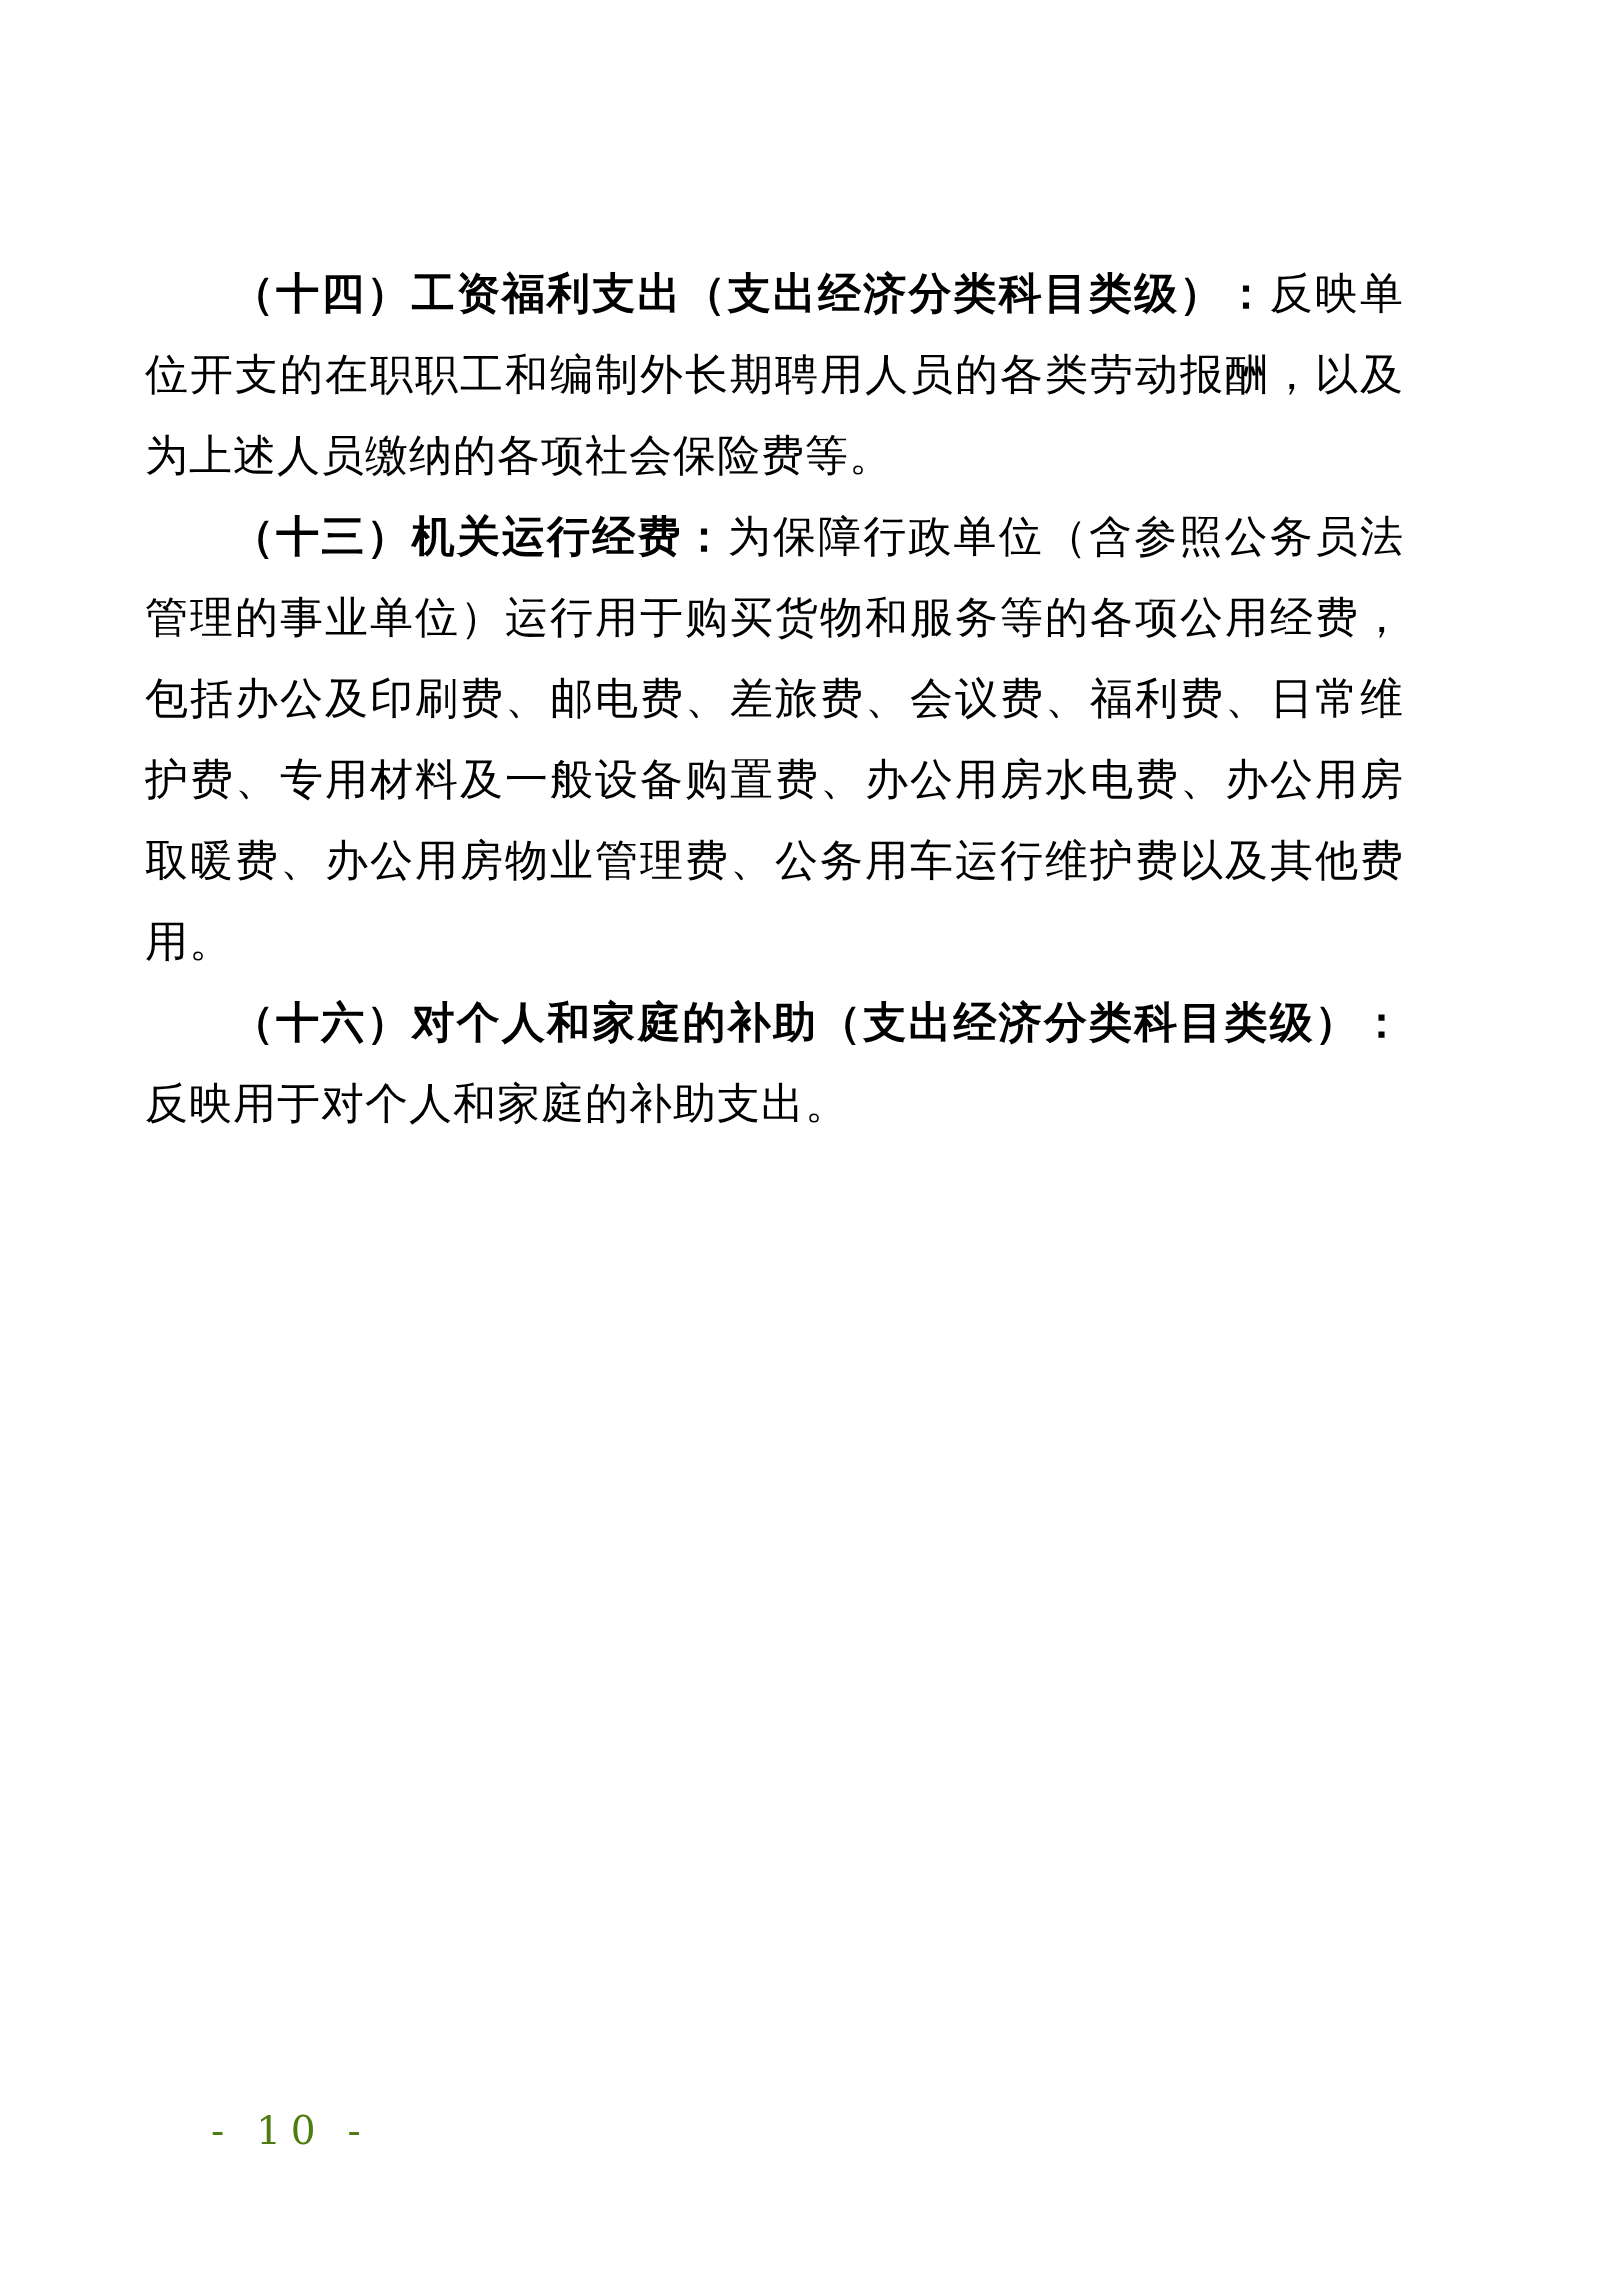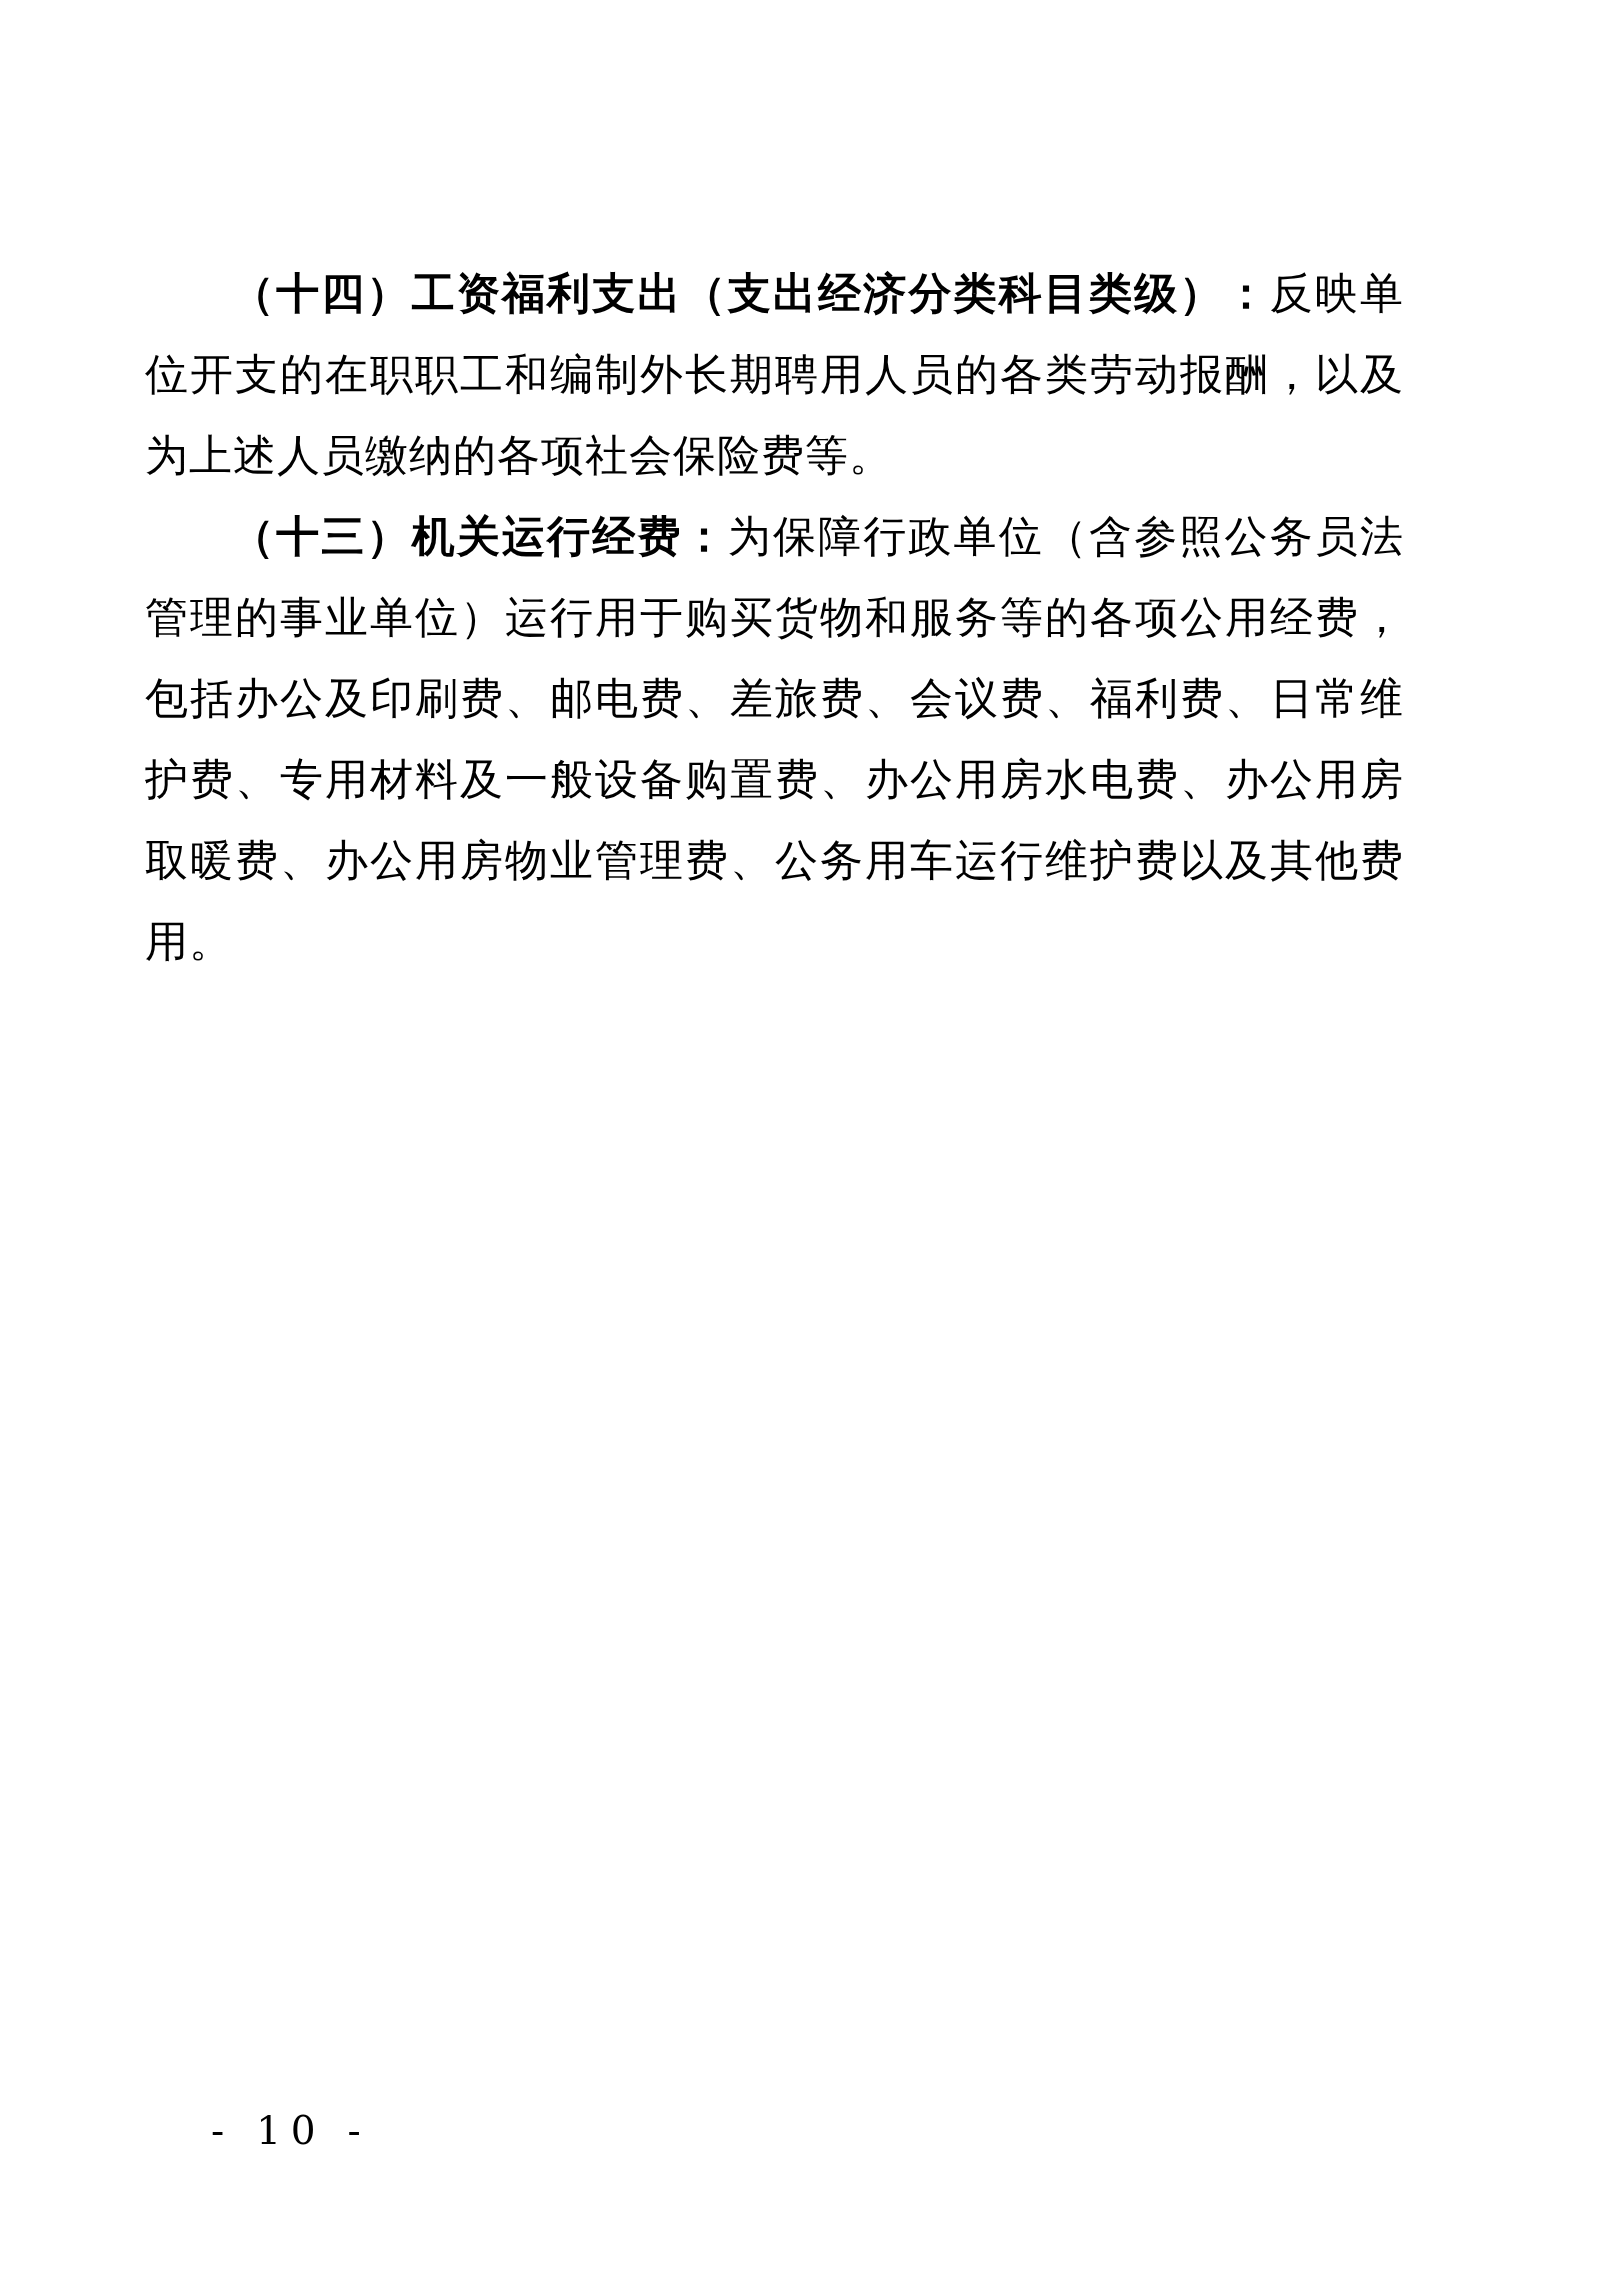--- a/index.html
+++ b/index.html
@@ -48,27 +48,28 @@
   .seg.bold {
     font-weight: 700;
   }
   .page-number {
     position: absolute;
     left: 211px;
     top: 2107px;
     font-size: 39px;
     line-height: 47px;
     letter-spacing: 9.8px;
-    color: #000000;
+    color: #4d7c0f;
     font-weight: 400;
   }
 </style>
 </head>
 <body>
 
 <div class="page">
   <div class="document-body">
       <p class="para indent"><span class="seg bold">（十四）工资福利支出（支出经济分类科目类级）：</span><span class="seg">反映单位开支的在职职工和编制外长期聘用人员的各类劳动报酬，以及为上述人员缴纳的各项社会保险费等。</span></p>
       <p class="para indent"><span class="seg bold">（十三）机关运行经费：</span><span class="seg">为保障行政单位（含参照公务员法管理的事业单位）运行用于购买货物和服务等的各项公用经费，包括办公及印刷费、邮电费、差旅费、会议费、福利费、日常维护费、专用材料及一般设备购置费、办公用房水电费、办公用房取暖费、办公用房物业管理费、公务用车运行维护费以及其他费用。</span></p>
+      <p class="para indent"><span class="seg bold">（十六）对个人和家庭的补助（支出经济分类科目类级）：</span><span class="seg">反映用于对个人和家庭的补助支出。</span></p>
     </div>
   <div class="page-number">- 10 -</div>
 </div>
 
 
 </body></html>

